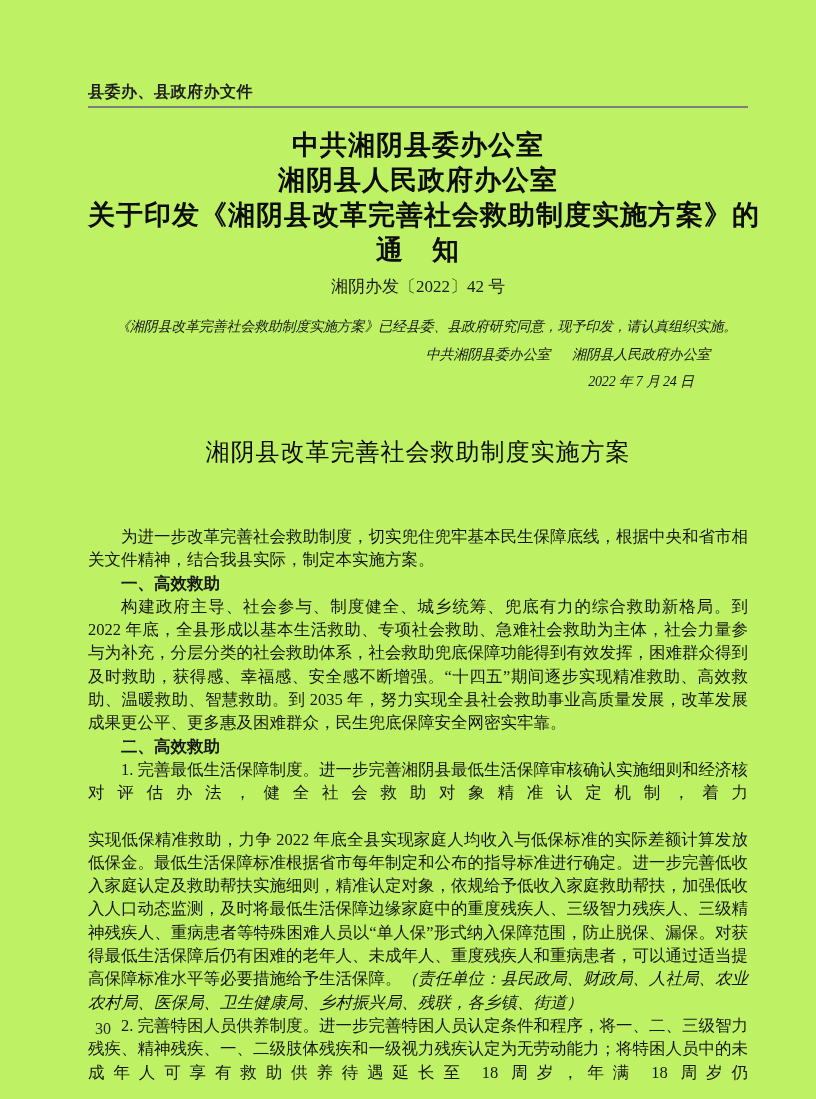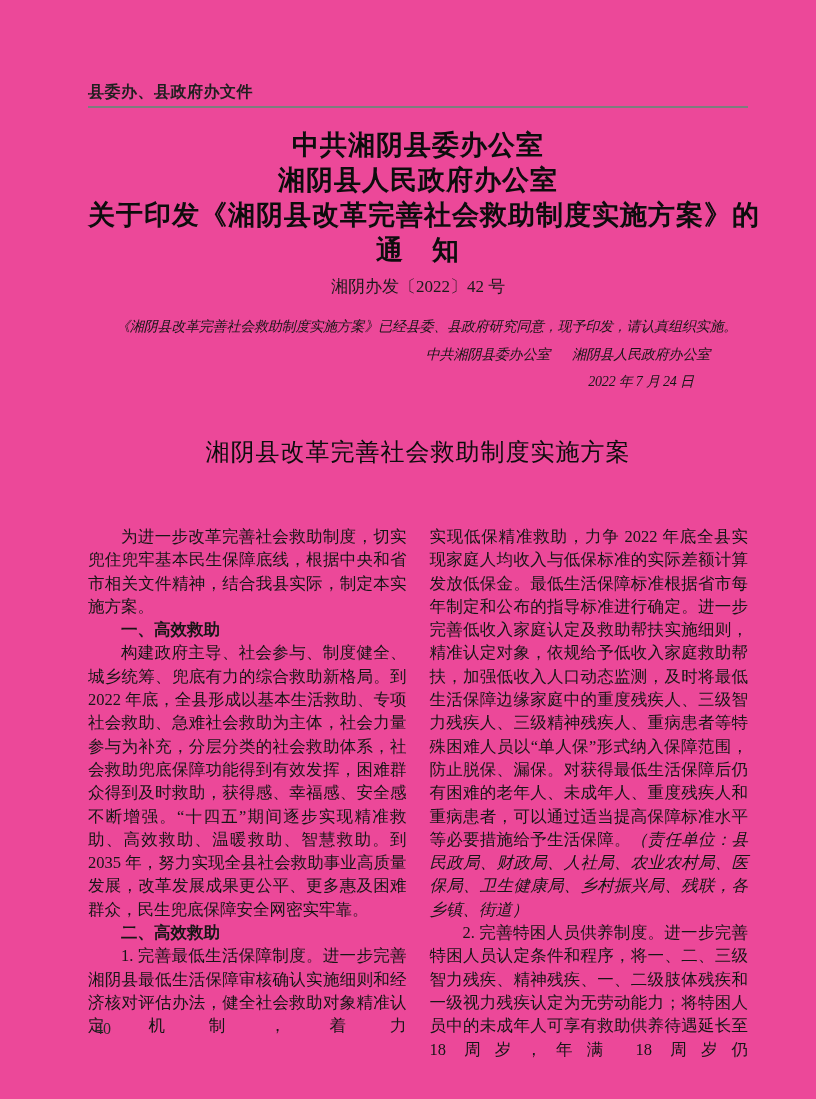--- a/index.html
+++ b/index.html
@@ -1,20 +1,20 @@
 <!DOCTYPE html>
 <html><head>
 <meta charset="utf-8">
 <style>
   html, body { margin: 0; padding: 0; background: #fff; }
   .page {
     position: relative;
     width: 816px;
     height: 1099px;
-    background: #ec4899;
+    background: #bef264;
     color: #1a1a1a;
     overflow: hidden;
     font-family: "Liberation Serif", "DejaVu Serif", serif;
   }
   .content {
     padding: 82px 68px 0 88px; 
   }
   
   .header-label {
     font-family: "Liberation Sans", "DejaVu Sans", sans-serif;
@@ -81,20 +81,21 @@
     line-height: 34px;
     font-weight: normal;
     color: #0d0d0d;
     letter-spacing: 1px;
     white-space: nowrap;
   }
   .columns {
     margin-top: 56px;
     display: flex;
     gap: 23px;
+    flex-direction: column;
   }
   .column {
     flex: 1 1 0;
     min-width: 0;
   }
   .block {
     font-size: 16.5px;
     line-height: 23.3px;
     text-align: justify;
     text-justify: inter-ideograph;
@@ -157,14 +158,14 @@
           <p class="block para indent flow">1. 完善最低生活保障制度。进一步完善湘阴县最低生活保障审核确认实施细则和经济核对评估办法，健全社会救助对象精准认定机制，着力</p>
         </div>
       <div class="column" id="right-col">
           <p class="block para"><span>实现低保精准救助，力争 2022 年底全县实现家庭人均收入与低保标准的实际差额计算发放低保金。最低生活保障标准根据省市每年制定和公布的指导标准进行确定。进一步完善低收入家庭认定及救助帮扶实施细则，精准认定对象，依规给予低收入家庭救助帮扶，加强低收入人口动态监测，及时将最低生活保障边缘家庭中的重度残疾人、三级智力残疾人、三级精神残疾人、重病患者等特殊困难人员以“单人保”形式纳入保障范围，防止脱保、漏保。对获得最低生活保障后仍有困难的老年人、未成年人、重度残疾人和重病患者，可以通过适当提高保障标准水平等必要措施给予生活保障。</span><span class="kaiti">（责任单位：县民政局、财政局、人社局、农业农村局、医保局、卫生健康局、乡村振兴局、残联，各乡镇、街道）</span></p>
           <p class="block para indent flow">2. 完善特困人员供养制度。进一步完善特困人员认定条件和程序，将一、二、三级智力残疾、精神残疾、一、二级肢体残疾和一级视力残疾认定为无劳动能力；将特困人员中的未成年人可享有救助供养待遇延长至 18 周岁，年满 18 周岁仍</p>
         </div>
     </div>
 
   </div>
 
-  <div class="page-number">40</div>
+  <div class="page-number">30</div>
 </div>
 
 </body></html>

